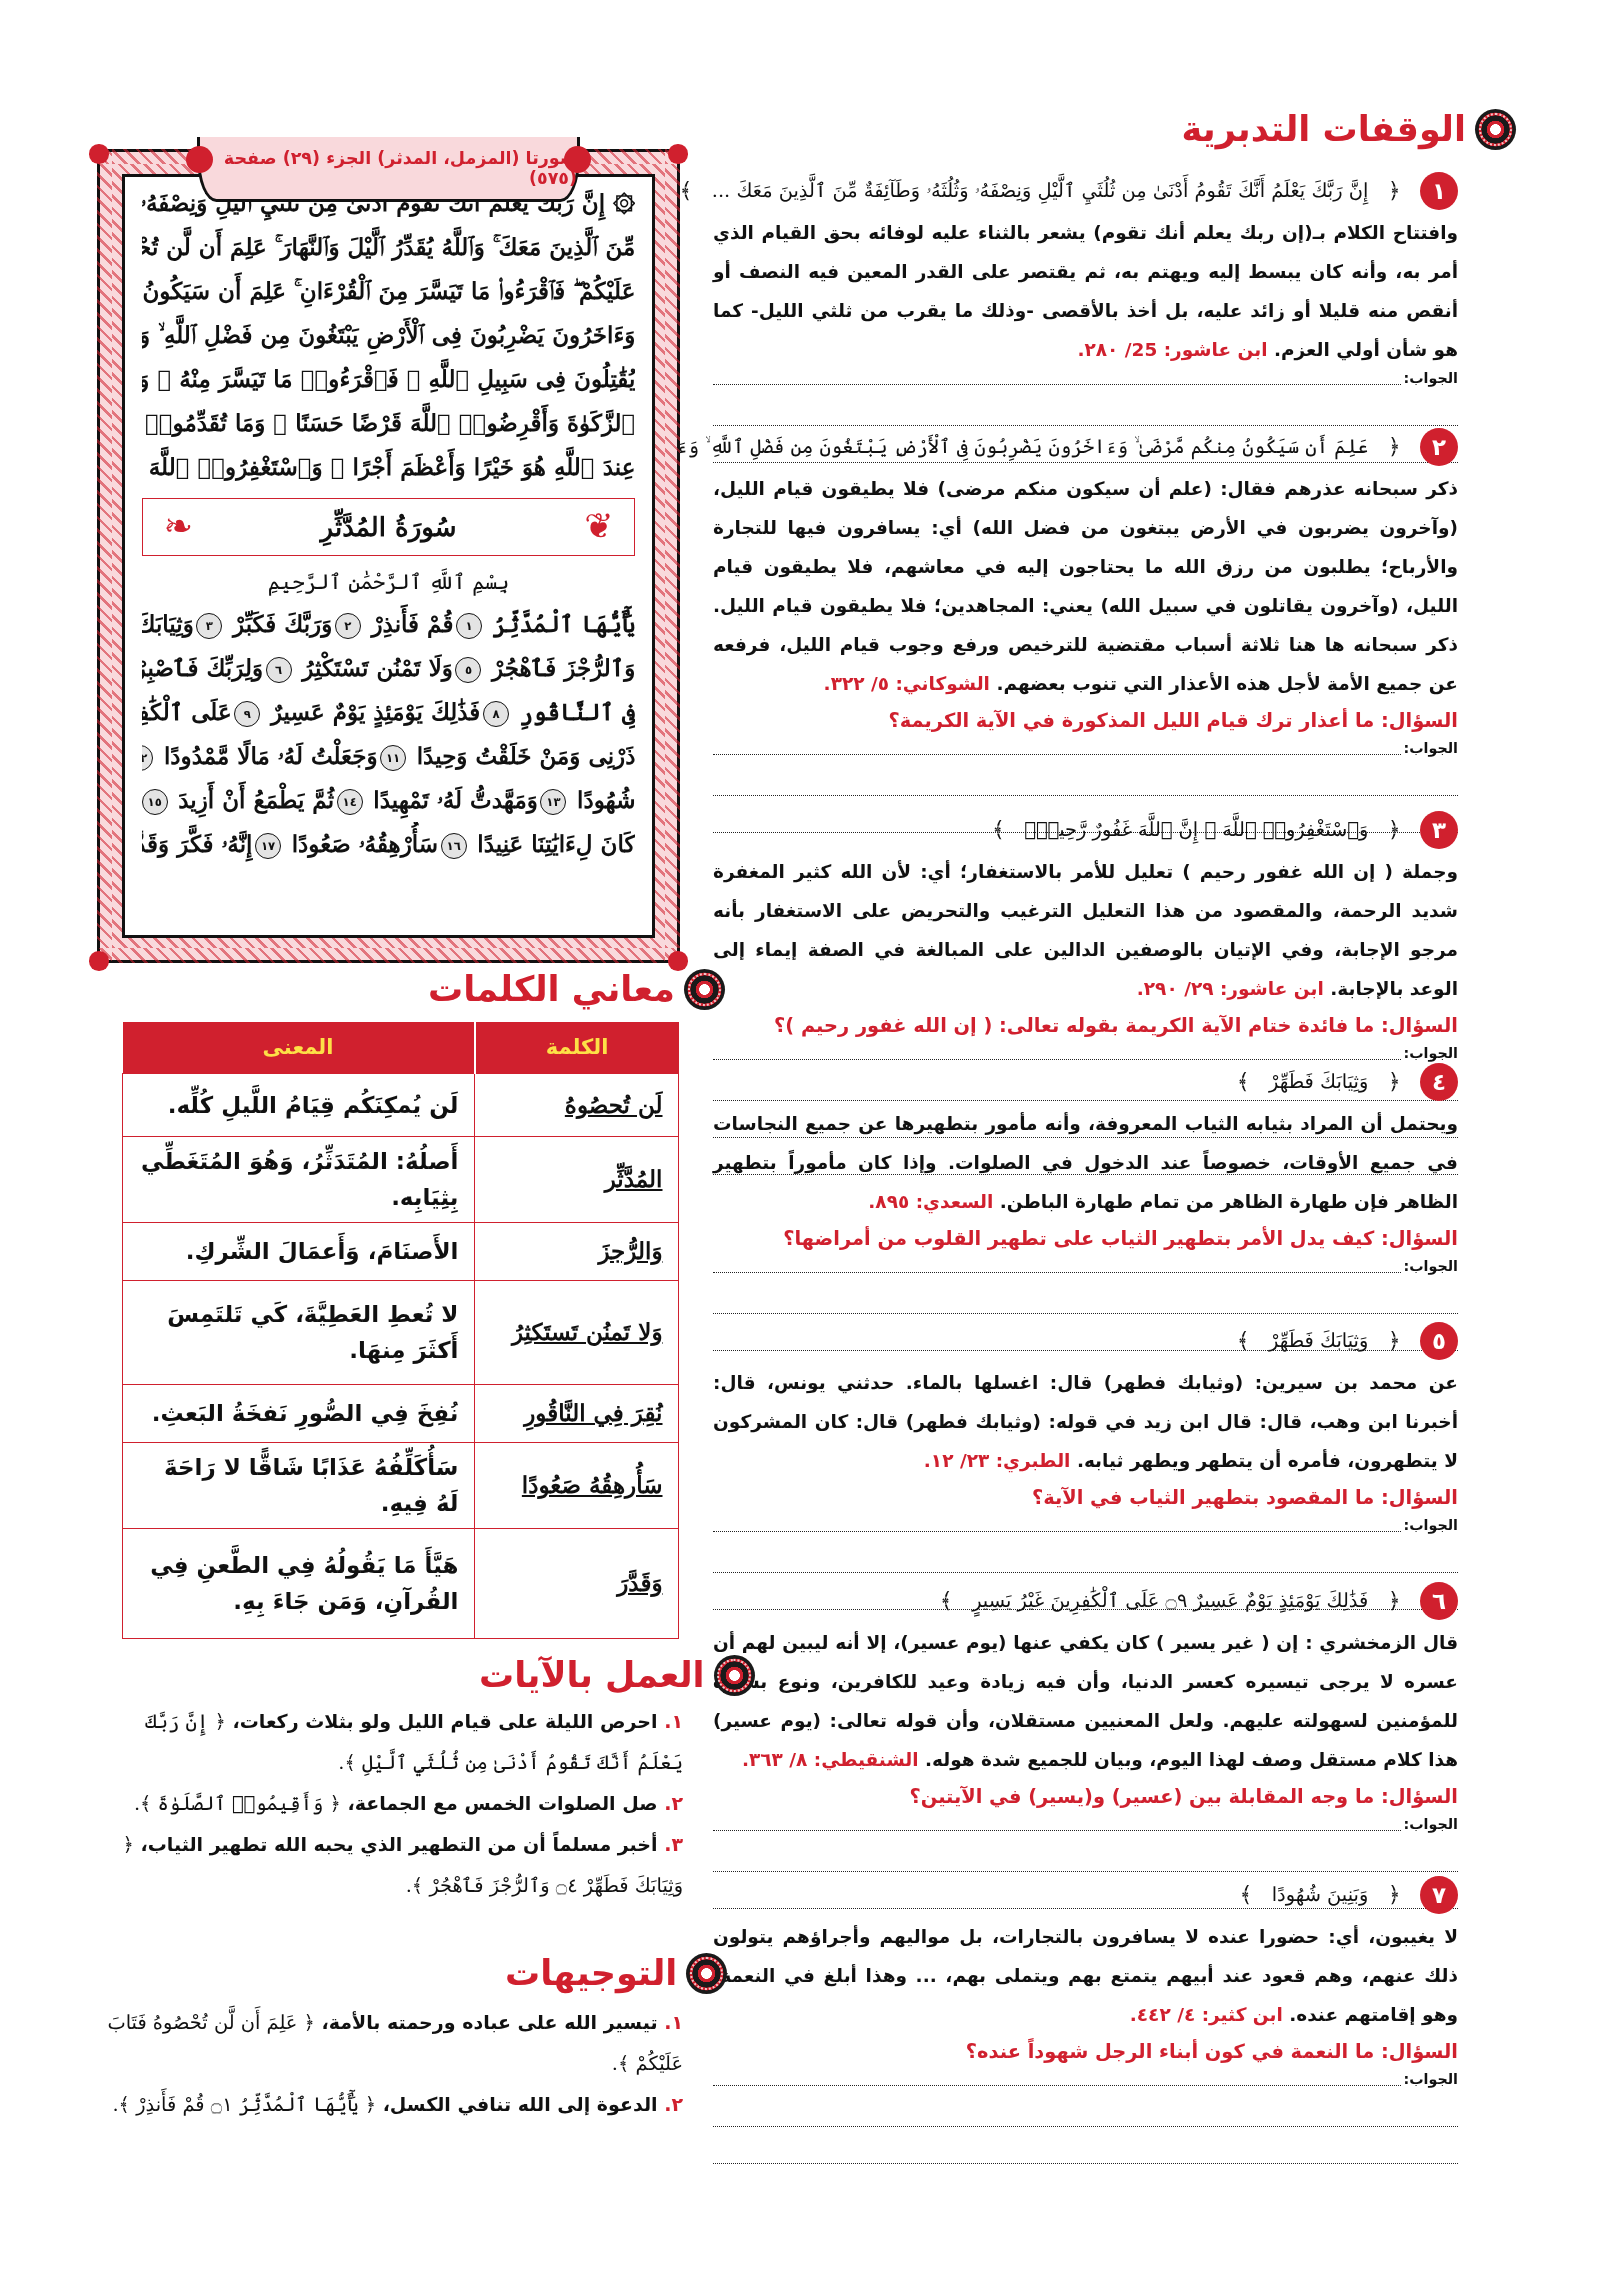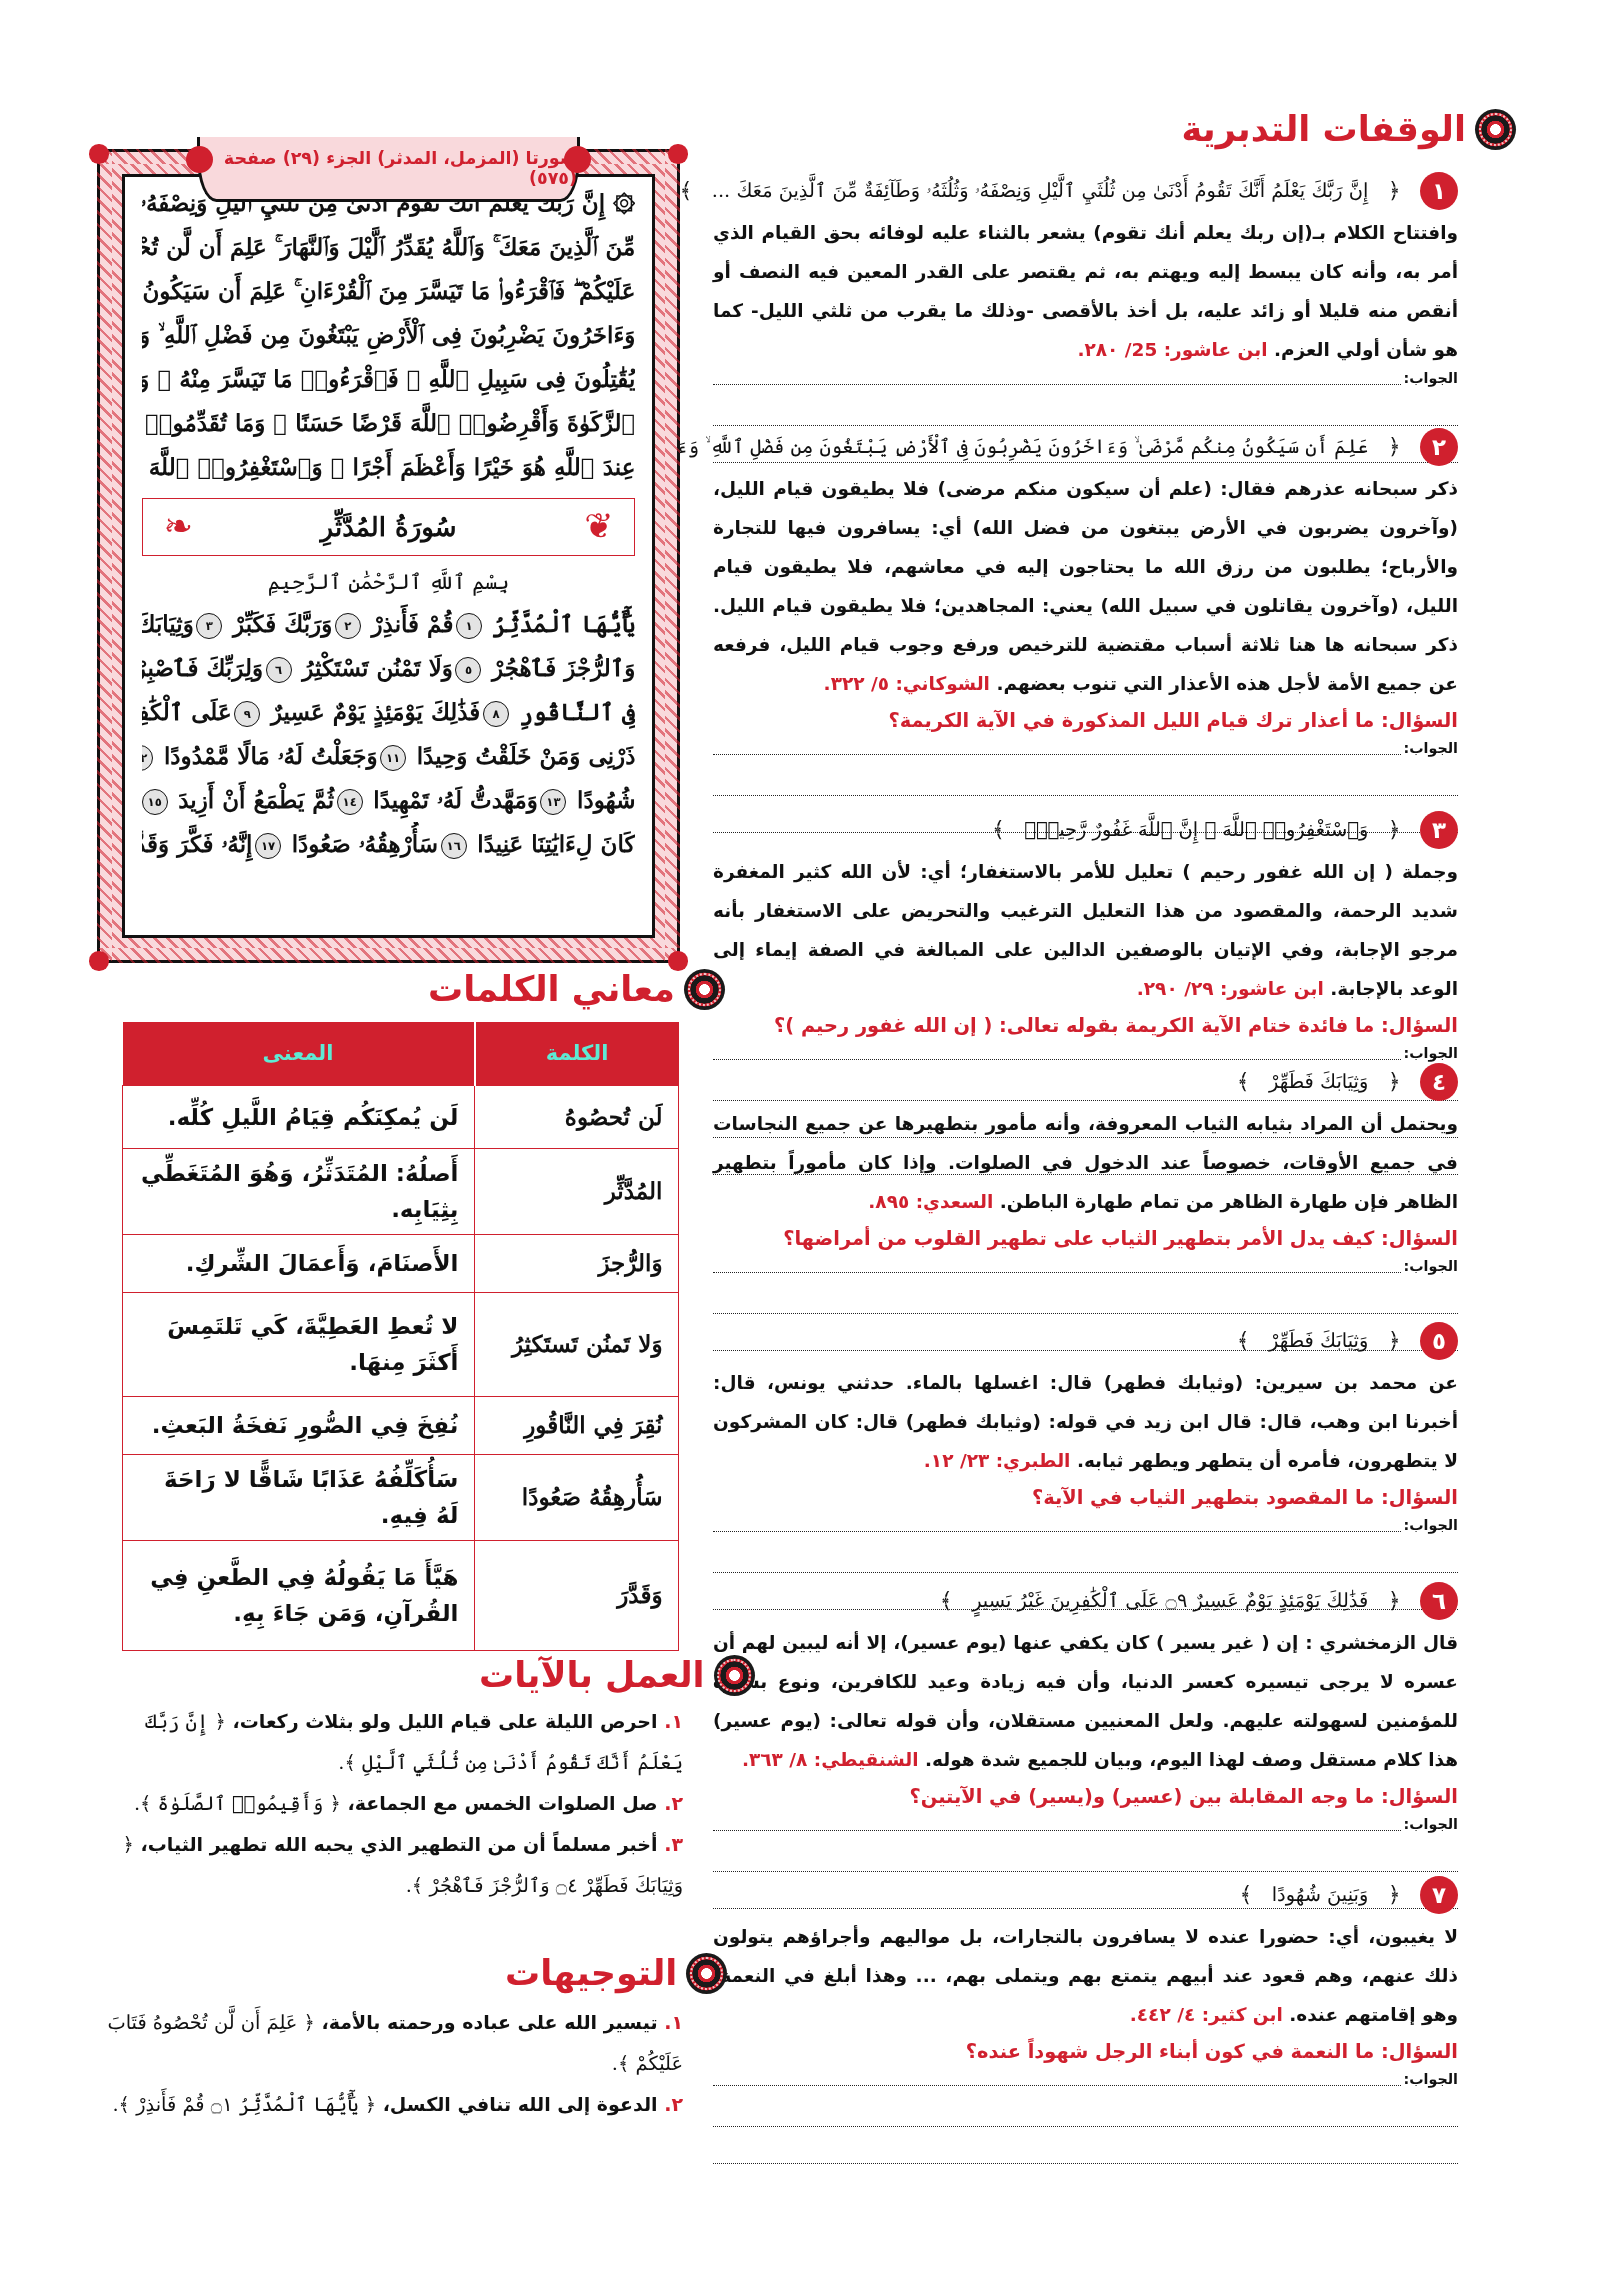--- a/index.html
+++ b/index.html
@@ -55,26 +55,26 @@
     justify-content: center; position: relative; }
   .surah-banner .flourish { position: absolute; top: 6.5px; width: 58px; height: 43px; color: var(--red); font-size: 35px;
     line-height: 43px; text-align: center; }
   .surah-banner .fl-r { right: 6.5px; }
   .surah-banner .fl-l { left: 6.5px; }
   .surah-banner .surah-name { font-family: "DejaVu Serif", serif; font-weight: bold; font-size: 26px; }
   .basmala { text-align: center; font-family: "DejaVu Serif", serif; font-size: 21px; height: 40px; line-height: 40px; }
 
   
   .words-table { position: absolute; left: 122px; top: 1022px; width: 557px; border-collapse: collapse; direction: rtl; }
-  .words-table th { background: var(--red); color: #5eead4; font-size: 21px; height: 63px; font-weight: bold;
+  .words-table th { background: var(--red); color: #fde047; font-size: 21px; height: 51px; font-weight: bold;
     border-left: 2.6px solid #fff; }
   .words-table th:last-child { border-left: none; }
   .words-table td { border: 1.9px solid var(--red); font-weight: bold; font-size: 23px; padding: 6.5px 15.5px;
     vertical-align: middle; line-height: 36px; }
-  .words-table td.word { width: 204px; text-align: right; font-family: "DejaVu Serif", serif; }
+  .words-table td.word { width: 204px; text-align: right; font-family: "DejaVu Serif", serif; text-decoration: underline; }
   .words-table td.meaning { text-align: right; }
 
   
   .list { position: absolute; left: 97px; width: 586px; }
   .list-item { font-weight: bold; font-size: 19px; line-height: 40px; text-align: right; }
   .list-item .idx { color: var(--red); }
   .list-item .qv { font-family: "DejaVu Serif", serif; font-weight: normal; font-size: 19.4px; }
 </style>
 </head>
 <body>

